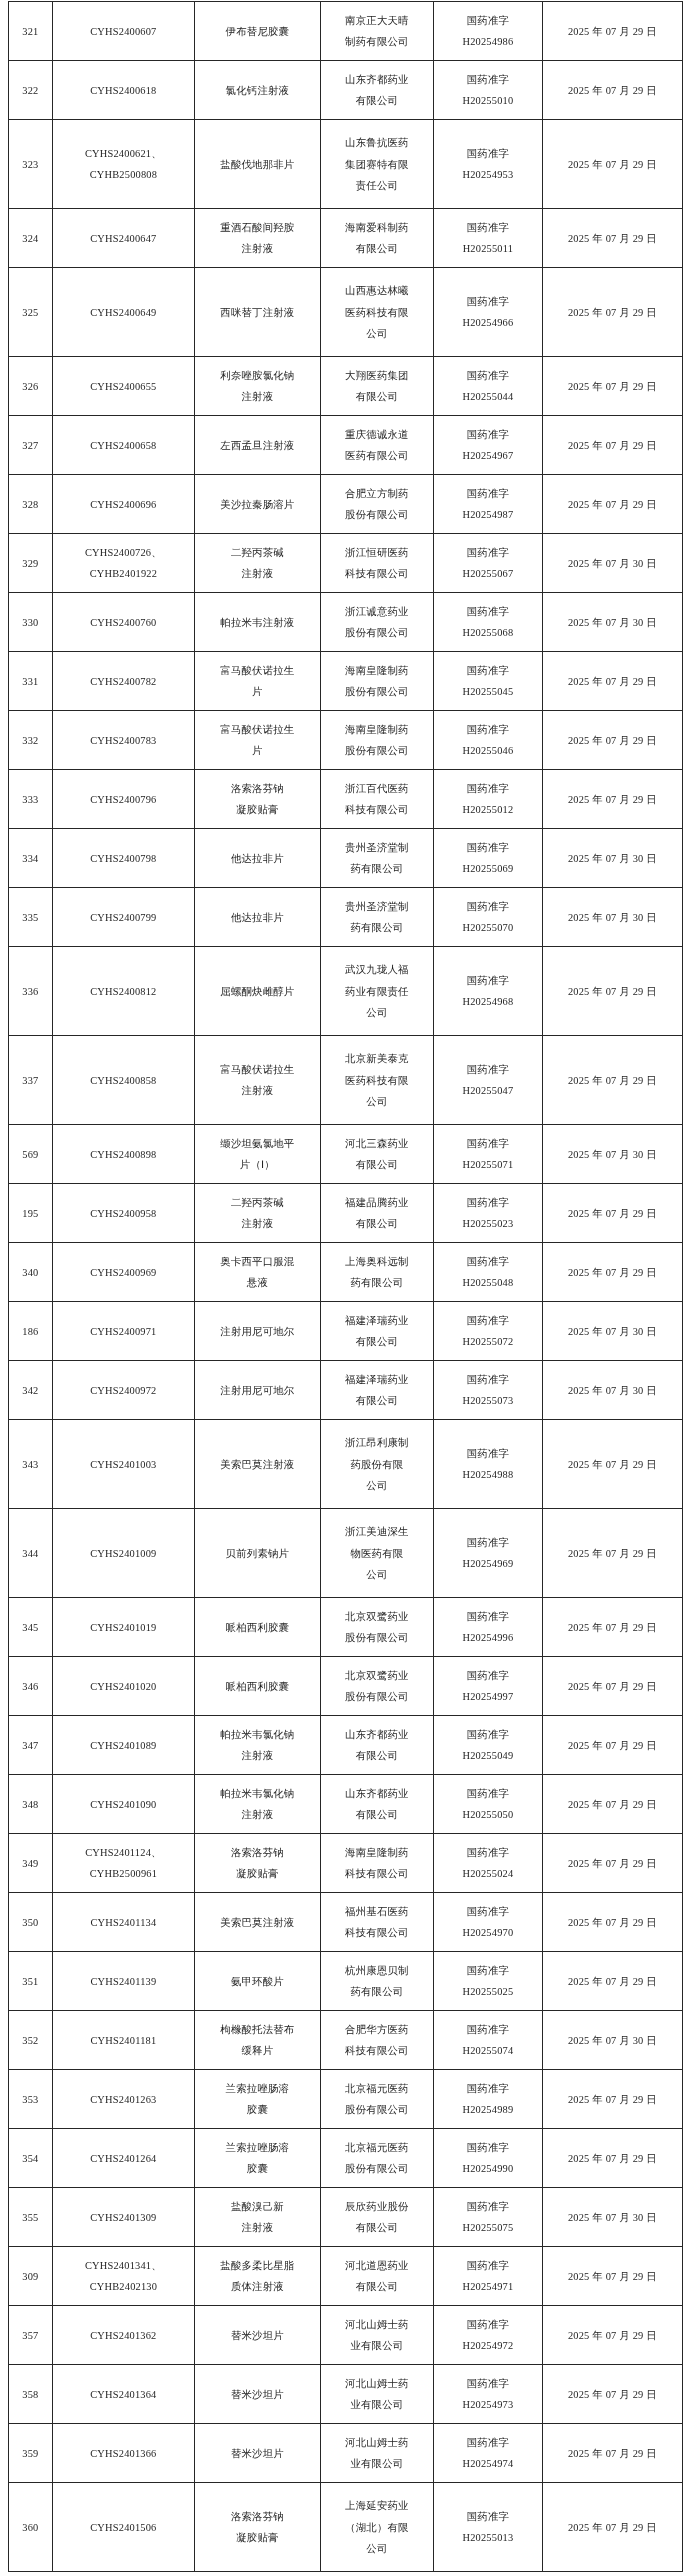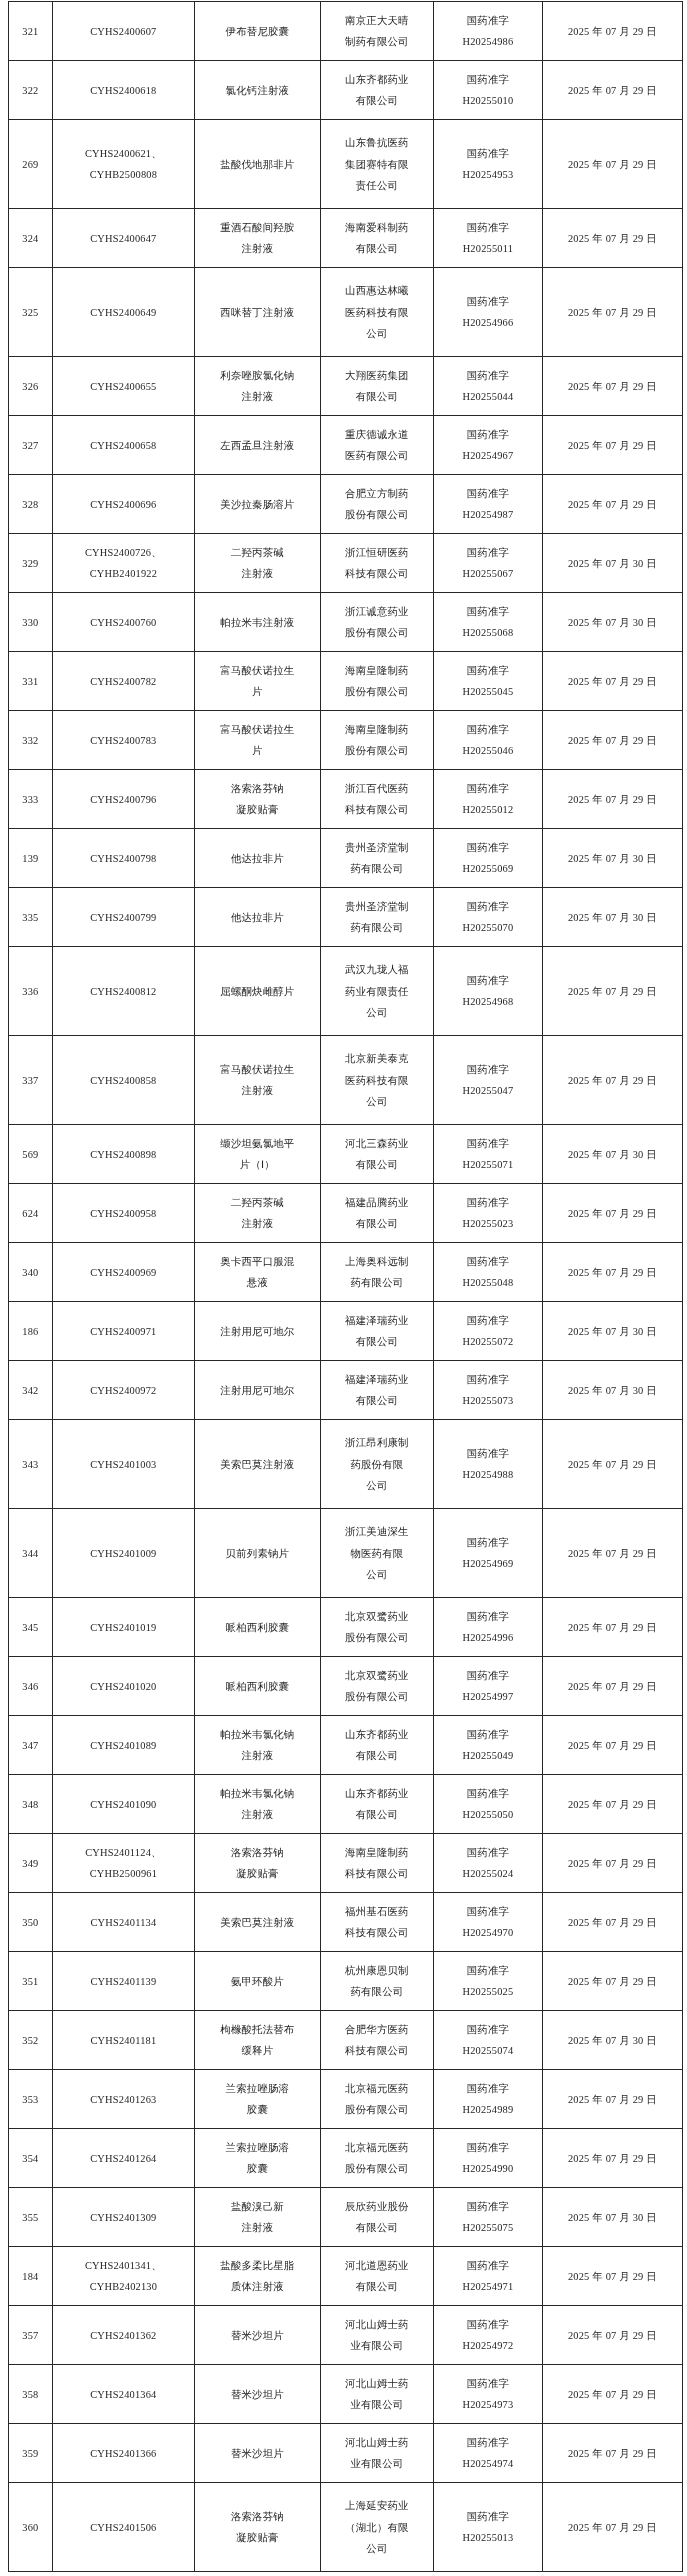--- a/index.html
+++ b/index.html
@@ -68,21 +68,21 @@
     <td>322</td>
     <td>CYHS2400618</td>
     <td>氯化钙注射液</td>
     <td>山东齐都药业
 有限公司</td>
     <td>国药准字
 H20255010</td>
     <td>2025 年 07 月 29 日</td>
   </tr>
         <tr class="tall">
-    <td>269</td>
+    <td>323</td>
     <td>CYHS2400621、
 CYHB2500808</td>
     <td>盐酸伐地那非片</td>
     <td>山东鲁抗医药
 集团赛特有限
 责任公司</td>
     <td>国药准字
 H20254953</td>
     <td>2025 年 07 月 29 日</td>
   </tr>
@@ -188,21 +188,21 @@
     <td>CYHS2400796</td>
     <td>洛索洛芬钠
 凝胶贴膏</td>
     <td>浙江百代医药
 科技有限公司</td>
     <td>国药准字
 H20255012</td>
     <td>2025 年 07 月 29 日</td>
   </tr>
         <tr>
-    <td>139</td>
+    <td>334</td>
     <td>CYHS2400798</td>
     <td>他达拉非片</td>
     <td>贵州圣济堂制
 药有限公司</td>
     <td>国药准字
 H20255069</td>
     <td>2025 年 07 月 30 日</td>
   </tr>
         <tr>
     <td>335</td>
@@ -242,21 +242,21 @@
     <td>CYHS2400898</td>
     <td>缬沙坦氨氯地平
 片（Ⅰ）</td>
     <td>河北三森药业
 有限公司</td>
     <td>国药准字
 H20255071</td>
     <td>2025 年 07 月 30 日</td>
   </tr>
         <tr>
-    <td>624</td>
+    <td>195</td>
     <td>CYHS2400958</td>
     <td>二羟丙茶碱
 注射液</td>
     <td>福建品腾药业
 有限公司</td>
     <td>国药准字
 H20255023</td>
     <td>2025 年 07 月 29 日</td>
   </tr>
         <tr>
@@ -424,21 +424,21 @@
     <td>CYHS2401309</td>
     <td>盐酸溴己新
 注射液</td>
     <td>辰欣药业股份
 有限公司</td>
     <td>国药准字
 H20255075</td>
     <td>2025 年 07 月 30 日</td>
   </tr>
         <tr>
-    <td>184</td>
+    <td>309</td>
     <td>CYHS2401341、
 CYHB2402130</td>
     <td>盐酸多柔比星脂
 质体注射液</td>
     <td>河北道恩药业
 有限公司</td>
     <td>国药准字
 H20254971</td>
     <td>2025 年 07 月 29 日</td>
   </tr>

